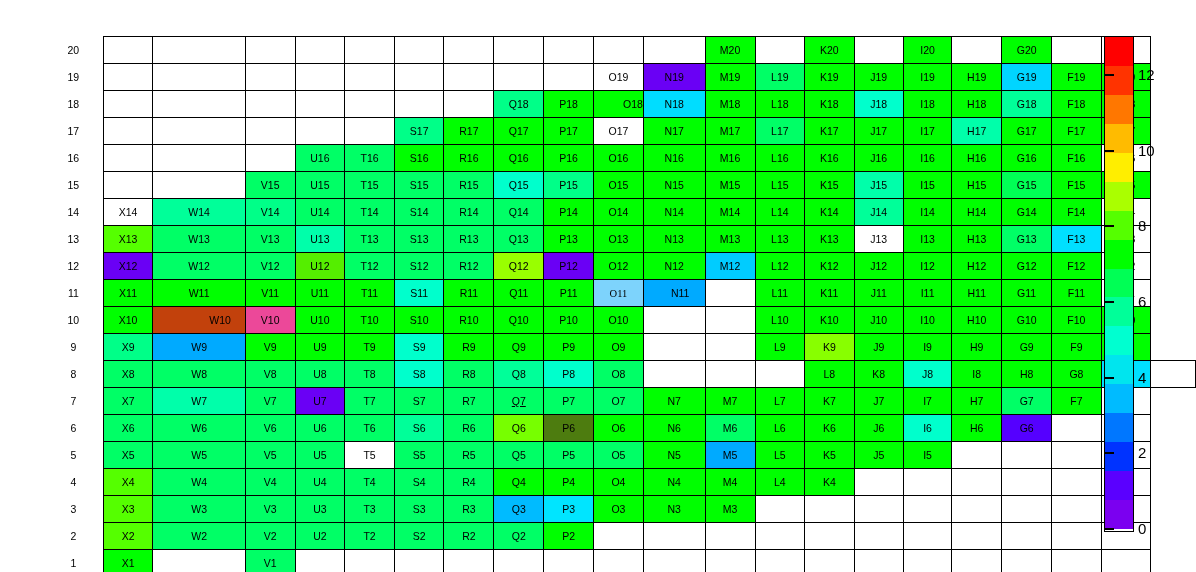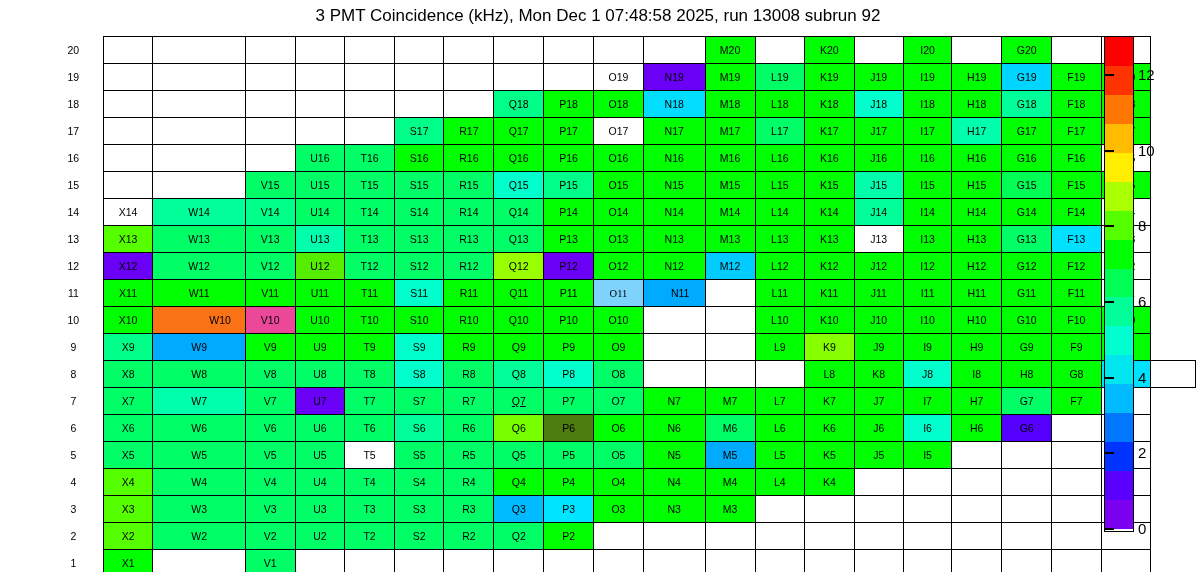--- a/index.html
+++ b/index.html
@@ -45,21 +45,20 @@
   #cbticks .tk span{
     position:absolute;left:34px;top:-9px;font-size:15px;color:#000;
     font-family:"Liberation Sans",sans-serif;
   }
 </style>
 </head>
 <body>
 
 <div id="root">
 
-  <div id="title">3 PMT Coincidence (kHz), Mon Dec  1 07:48:58 2025, run 13008 subrun 92</div>
 
   <div id="plot">
     <table class="grid">
       <tbody id="grid-body">
           <tr>
             <td class="ylabel">20</td>
             <td class="nocell"></td>
             <td class="nocell"></td>
             <td class="nocell"></td>
             <td class="nocell"></td>
@@ -107,21 +106,21 @@
             <td class="ylabel">18</td>
             <td class="nocell"></td>
             <td class="nocell"></td>
             <td class="nocell"></td>
             <td class="nocell"></td>
             <td class="nocell"></td>
             <td class="nocell"></td>
             <td class="nocell"></td>
             <td style="background: rgb(0, 255, 136);">Q18</td>
             <td style="background: rgb(0, 255, 0);">P18</td>
-            <td style="background: rgb(0, 255, 0);">O18</td>
+            <td style="background: rgb(0, 255, 0); text-align: right;">O18</td>
             <td style="background: rgb(0, 221, 255);">N18</td>
             <td style="background: rgb(0, 255, 0);">M18</td>
             <td style="background: rgb(0, 255, 0);">L18</td>
             <td style="background: rgb(0, 255, 0);">K18</td>
             <td style="background: rgb(0, 255, 204);">J18</td>
             <td style="background: rgb(0, 255, 0);">I18</td>
             <td style="background: rgb(0, 255, 0);">H18</td>
             <td style="background: rgb(0, 255, 153);">G18</td>
             <td style="background: rgb(0, 255, 0);">F18</td>
             <td style="background: rgb(0, 255, 0);">E18</td>
@@ -283,21 +282,21 @@
             <td style="background: rgb(0, 255, 0);">J11</td>
             <td style="background: rgb(0, 255, 0);">I11</td>
             <td style="background: rgb(0, 255, 0);">H11</td>
             <td style="background: rgb(0, 255, 0);">G11</td>
             <td style="background: rgb(0, 255, 0);">F11</td>
             <td style="background: rgb(255, 255, 255);">E11</td>
           </tr>
           <tr>
             <td class="ylabel">10</td>
             <td style="background: rgb(0, 255, 0);">X10</td>
-            <td style="background: #f97316; padding-left: 42px;">W10</td>
+            <td style="background: #c2410c; padding-left: 42px;">W10</td>
             <td style="background: #ec4899;">V10</td>
             <td style="background: rgb(0, 255, 0);">U10</td>
             <td style="background: rgb(0, 255, 0);">T10</td>
             <td style="background: rgb(0, 255, 0);">S10</td>
             <td style="background: rgb(0, 255, 0);">R10</td>
             <td style="background: rgb(0, 255, 0);">Q10</td>
             <td style="background: rgb(0, 255, 0);">P10</td>
             <td style="background: rgb(0, 255, 0);">O10</td>
             <td class="nocell"></td>
             <td class="nocell"></td>

